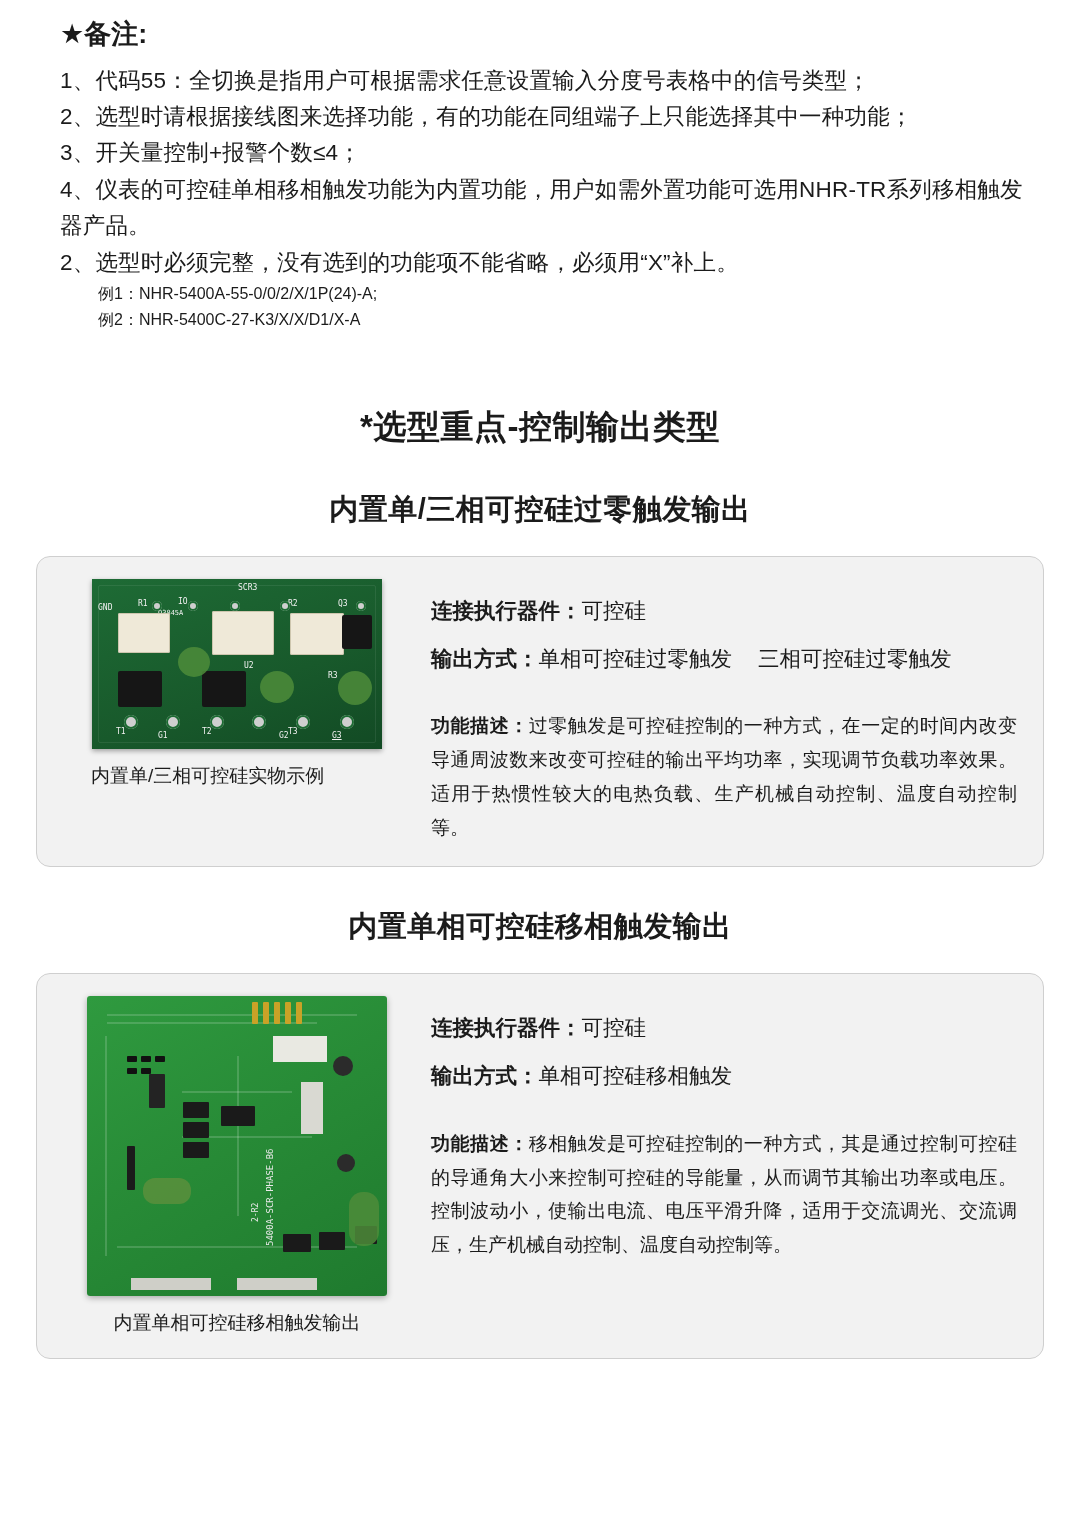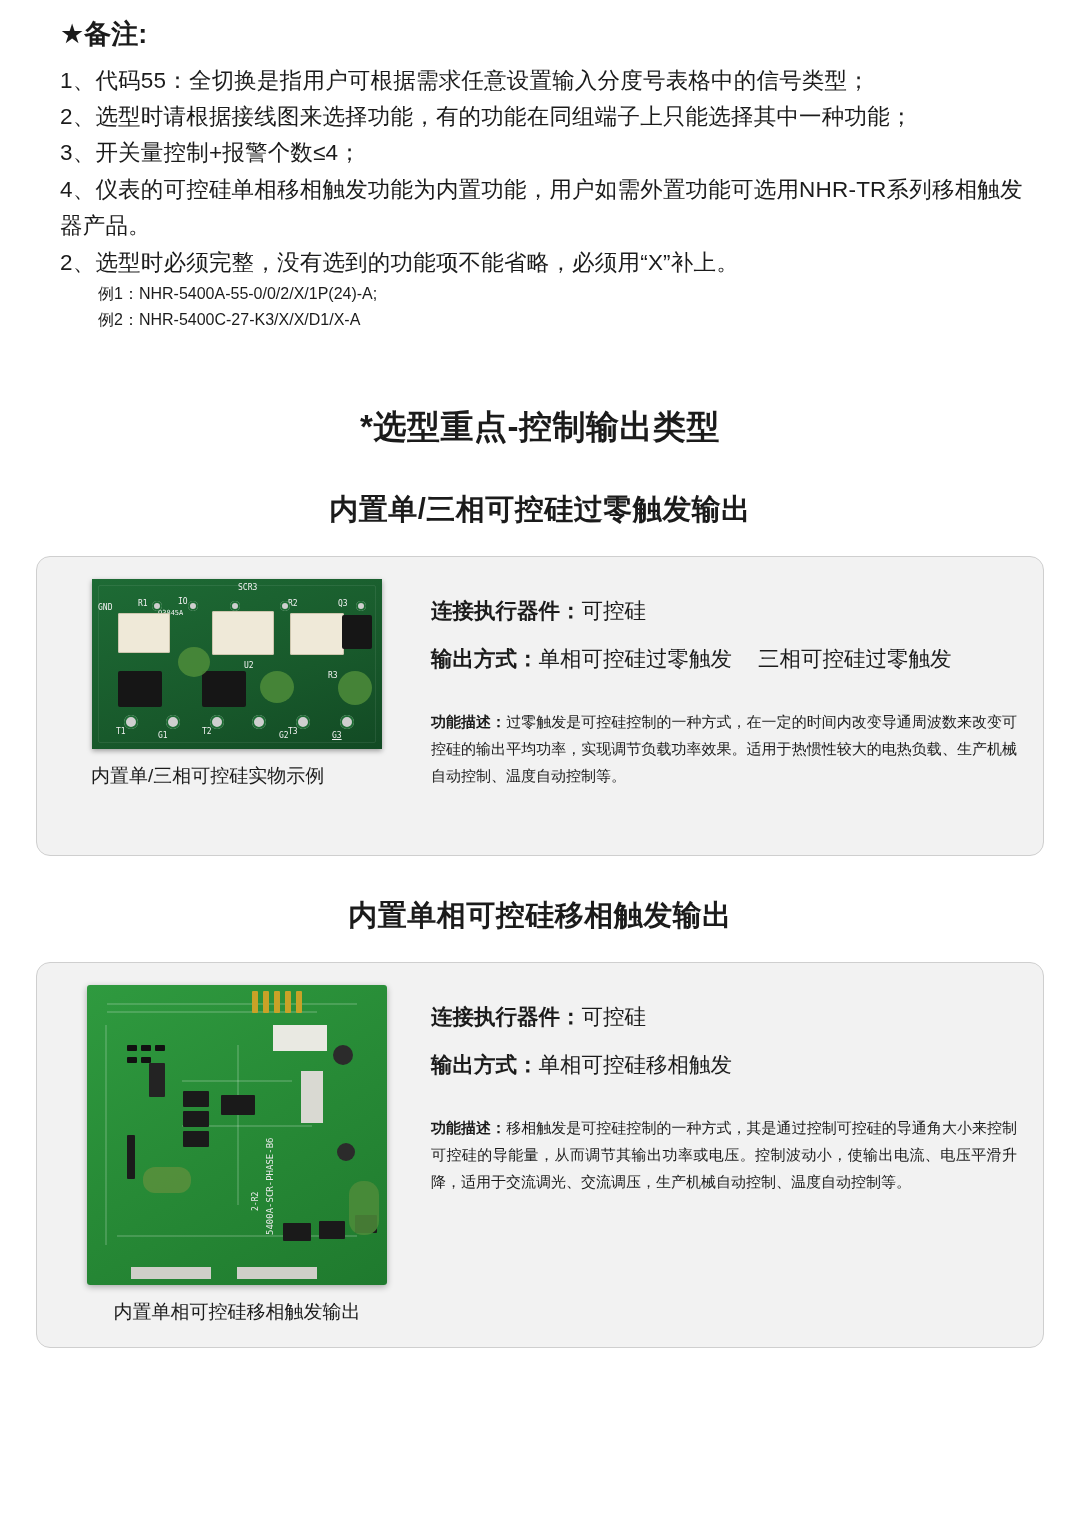--- a/index.html
+++ b/index.html
@@ -86,21 +86,21 @@
     padding-top: 14px;
   }
   .spec-row {
     font-size: 21.5px;
     line-height: 1.75;
     margin-bottom: 10px;
   }
   .spec-label { font-weight: 700; }
   .spec-val2 { margin-left: 26px; text-align: right; }
   .desc {
-    font-size: 15px;
+    font-size: 19px;
     line-height: 1.78;
     text-align: justify;
     margin-top: 31px;
   }
   .desc .spec-label { font-weight: 700; }
 
   
   .pcb1 {
     width: 290px; height: 170px;
     background: linear-gradient(160deg,#1e6b35 0%, #18592b 60%, #124a24 100%);

